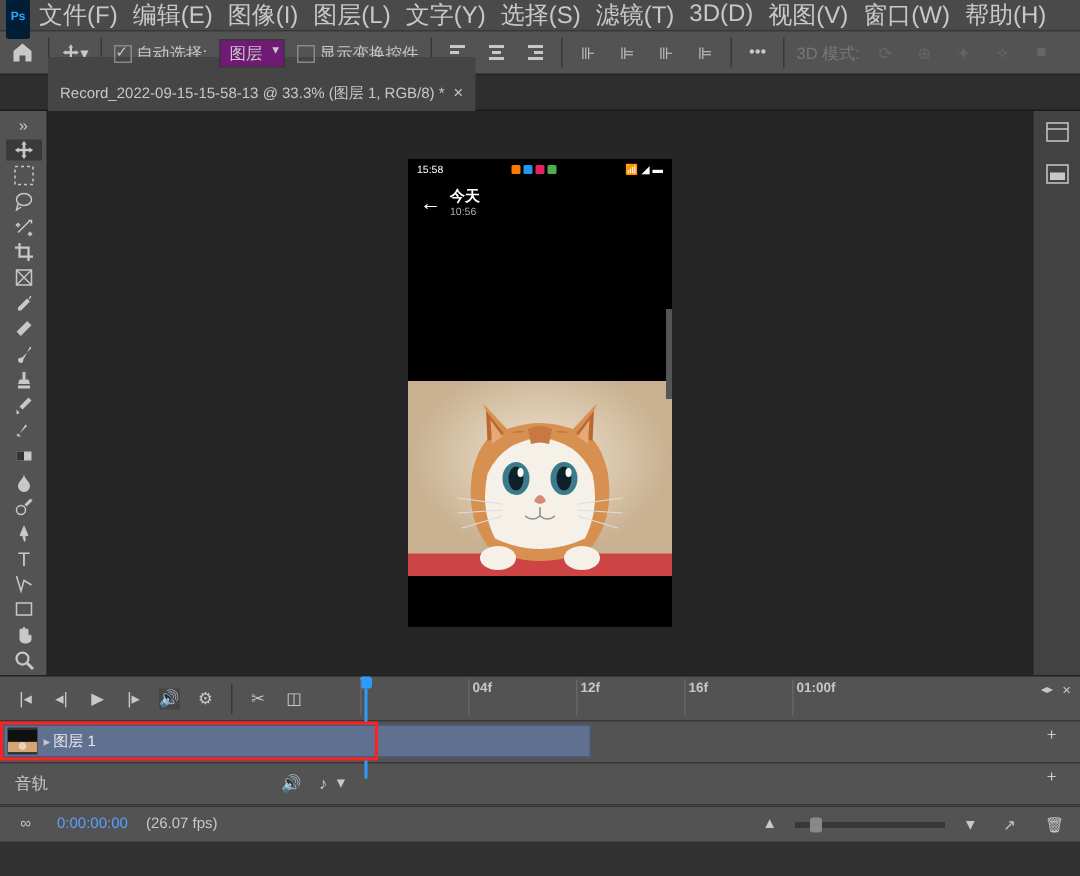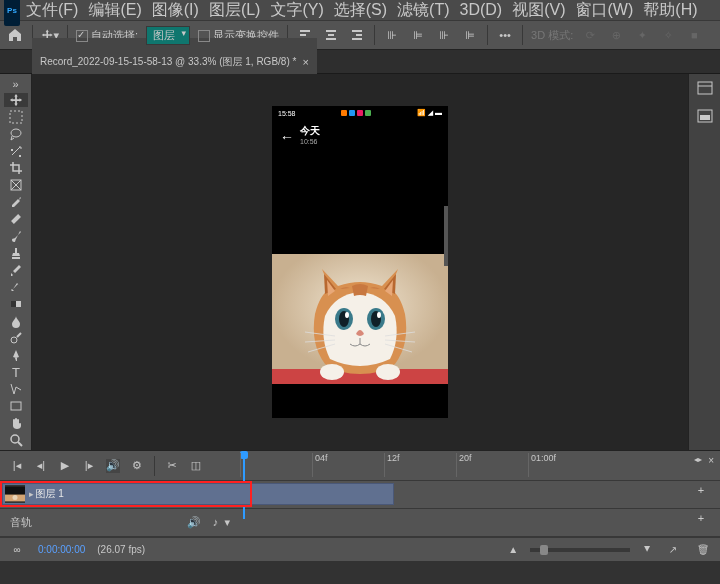--- a/index.html
+++ b/index.html
@@ -3,21 +3,21 @@
 <meta charset="utf-8">
 <style>
 * { margin: 0; padding: 0; box-sizing: border-box; font-family: "Microsoft YaHei", Arial, sans-serif; }
 body { background: #323232; color: #c8c8c8; font-size: 11px; width: 720px; height: 584px; overflow: hidden; position: relative; }
 .menubar { background: #4a4a4a; height: 20px; display: flex; align-items: center; padding: 0 4px; gap: 2px; }
 .menubar .logo { width: 16px; height: 32px; background: #001e36; color: #31a8ff; font-size: 8px; display: flex; align-items: center; justify-content: center; font-weight: bold; border-radius: 2px; }
 .menubar span { padding: 2px 4px; cursor: default; font-size: 16px; }
 .optionsbar { background: #535353; height: 30px; display: flex; align-items: center; padding: 0 6px; gap: 8px; border-top: 1px solid #383838; border-bottom: 1px solid #222; }
 .iconbtn { width: 18px; height: 18px; display: inline-flex; align-items: center; justify-content: center; color: #c8c8c8; }
 .divider { width: 1px; height: 20px; background: #383838; }
-.dropdown { background: #0f766e; border: 1px solid #383838; padding: 1px 14px 1px 6px; position: relative; font-size: 11px; }
+.dropdown { background: #701a75; border: 1px solid #383838; padding: 1px 14px 1px 6px; position: relative; font-size: 11px; }
 .dropdown::after { content: "▾"; position: absolute; right: 3px; font-size: 9px; }
 .cb { width: 12px; height: 12px; border: 1px solid #888; display: inline-block; vertical-align: middle; margin-right: 3px; position: relative; }
 .cb.checked::after { content: "✓"; position: absolute; font-size: 10px; top: -2px; left: 0; }
 .tabbar { background: #2e2e2e; height: 24px; display: flex; align-items: center; padding: 0 32px; border-bottom: 1px solid #1a1a1a; }
 .tab { background: #454545; padding: 17px 8px; font-size: 10px; display: flex; align-items: center; gap: 6px; }
 .tab .x { font-size: 11px; }
 .workspace { display: flex; height: 376px; }
 .toolbar-l { width: 32px; background: #535353; display: flex; flex-direction: column; align-items: center; padding-top: 4px; gap: 3px; border-right: 1px solid #222; }
 .toolbar-l .tool, .toolbar-r .tool { width: 24px; height: 20px; display: flex; align-items: center; justify-content: center; color: #c8c8c8; }
 .toolbar-l .tool.active { background: #3a3a3a; }
@@ -36,21 +36,21 @@
 .cat-img { position: absolute; top: 148px; left: 0; width: 176px; height: 130px; overflow: hidden; background: #d4a574; }
 .cat-img svg { width: 100%; height: 100%; }
 .scroll-v { position: absolute; right: 0; top: 100px; width: 4px; height: 60px; background: #555; }
 .toolbar-r { width: 32px; background: #424242; display: flex; flex-direction: column; align-items: center; padding-top: 4px; gap: 8px; border-left: 1px solid #222; }
 .timeline-panel { background: #535353; position: relative; border-top: 1px solid #222; }
 .timeline-header { height: 22px; display: flex; align-items: center; padding: 0 8px; border-bottom: 1px solid #383838; }
 .timeline-controls { height: 30px; display: flex; align-items: center; border-bottom: 1px solid #383838; }
 .tc-left { display: flex; align-items: center; gap: 10px; padding: 0 10px; width: 240px; }
 .tc-btn { width: 14px; height: 14px; display: inline-flex; align-items: center; justify-content: center; }
 .tc-right { flex: 1; position: relative; height: 100%; }
-.ruler { position: absolute; top: 2px; left: 0; right: 12px; height: 24px; display: flex; font-size: 9px; }
+.ruler { position: absolute; top: 2px; left: 0; right: 12px; height: 24px; display: flex; font-size: 9px; font-weight: bold; }
 .ruler-tick { width: 72px; position: relative; border-left: 1px solid #666; padding-left: 2px; }
 .playhead { position: absolute; left: 0; top: 0; width: 10px; height: 10px; }
 .playhead::before { content: ""; display: block; width: 8px; height: 8px; background: #2f9bff; border-radius: 2px; }
 .playhead::after { content: ""; position: absolute; left: 3px; top: 8px; width: 2px; height: 60px; background: #2f9bff; }
 .track-row { height: 28px; display: flex; align-items: center; border-bottom: 1px solid #383838; }
 .track-label { width: 240px; display: flex; align-items: center; justify-content: space-between; padding: 0 10px; }
 .track-content { flex: 1; position: relative; height: 100%; }
 .clip-wrap { position: absolute; left: 2px; top: 2px; height: 22px; width: 392px; background: #607090; border: 1px solid #4a5878; display: flex; align-items: center; padding-left: 2px; }
 .clip-hl { position: absolute; left: 0; top: 0; width: 252px; height: 26px; border: 2px solid #ff2020; }
 .clip-thumb { width: 20px; height: 18px; background: #333; margin-right: 4px; display: flex; align-items: center; justify-content: center; overflow: hidden; }
@@ -370,21 +370,21 @@
       <span class="divider"></span>
       <span class="tc-btn">✂</span>
       <span class="tc-btn">◫</span>
     </div>
     <div class="tc-right">
       <div class="playhead"></div>
       <div class="ruler">
         <div class="ruler-tick"></div>
         <div class="ruler-tick">04f</div>
         <div class="ruler-tick">12f</div>
-        <div class="ruler-tick">20f</div>
+        <div class="ruler-tick">16f</div>
         <div class="ruler-tick" style="width:40px">01:00f</div>
       </div>
     </div>
   </div>
   <div class="track-row">
     <div class="track-content">
       <div class="clip-wrap">
         <div class="clip-thumb">
             <svg width="20" height="18" viewBox="0 0 176 130">
               <rect width="176" height="130" fill="#111"></rect>

